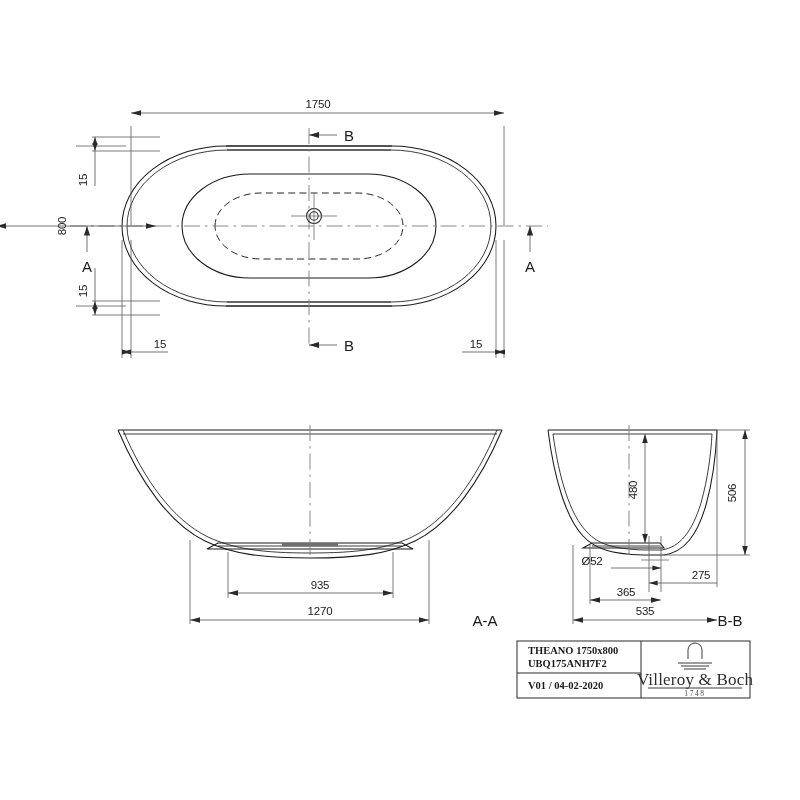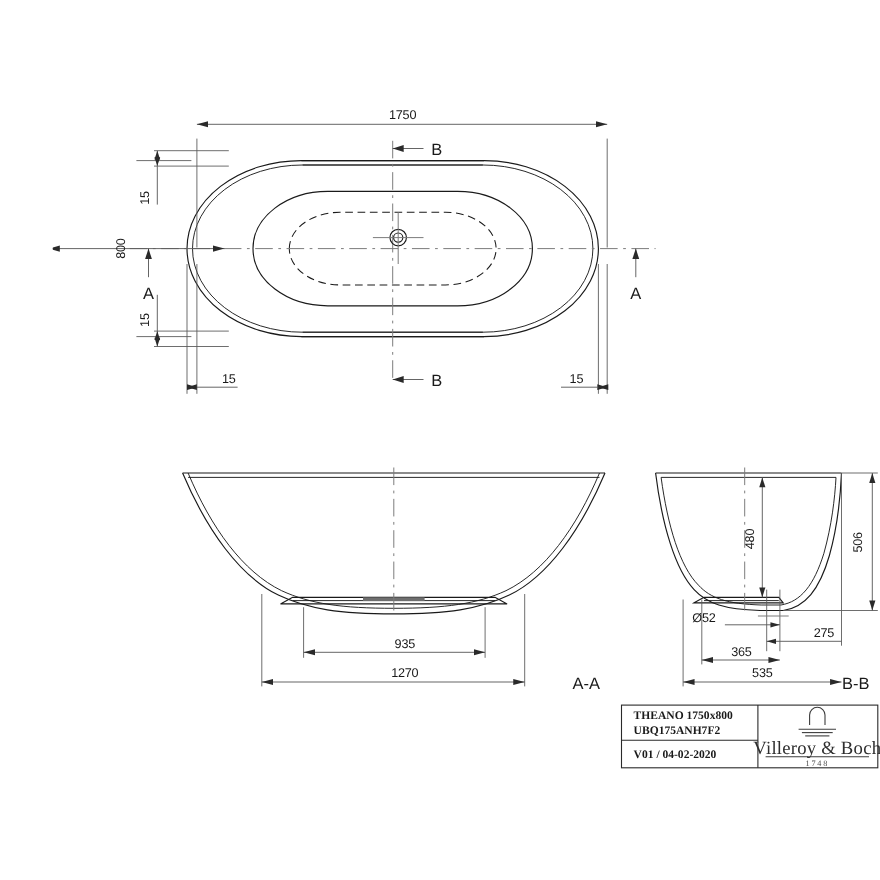--- a/index.html
+++ b/index.html
@@ -14,21 +14,20 @@
     font-family: "Liberation Sans", sans-serif;
     overflow: hidden;
     position: relative;
   }
   #drawing-root {
     position: absolute;
     left: 0;
     top: 0;
     width: 634px;
     height: 800px;
-    padding-left: 48px;
   }
   svg.sheet {
     display: block;
     width: 800px;
     height: 800px;
   }
   .obj     { fill: none; stroke: #1a1a1a; stroke-width: 1.05; }
   .obj-thin{ fill: none; stroke: #1a1a1a; stroke-width: 0.85; }
   .hidden-l{ fill: none; stroke: #1a1a1a; stroke-width: 0.95;
              stroke-dasharray: 7 4.2; }

